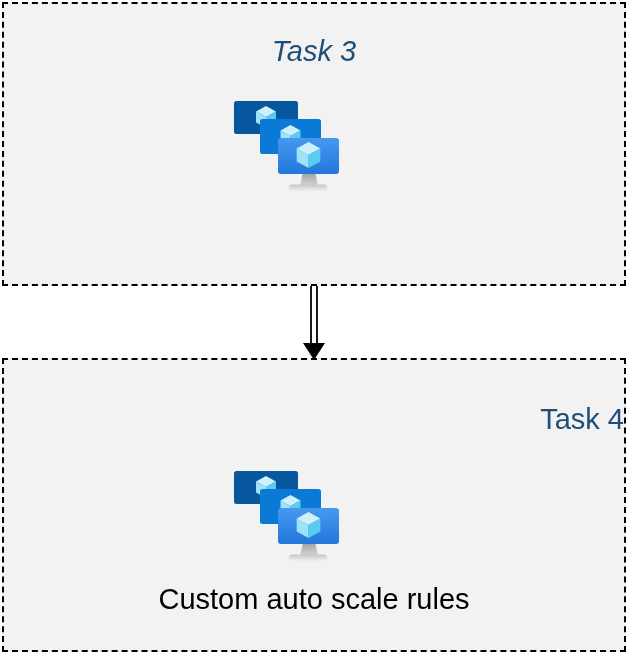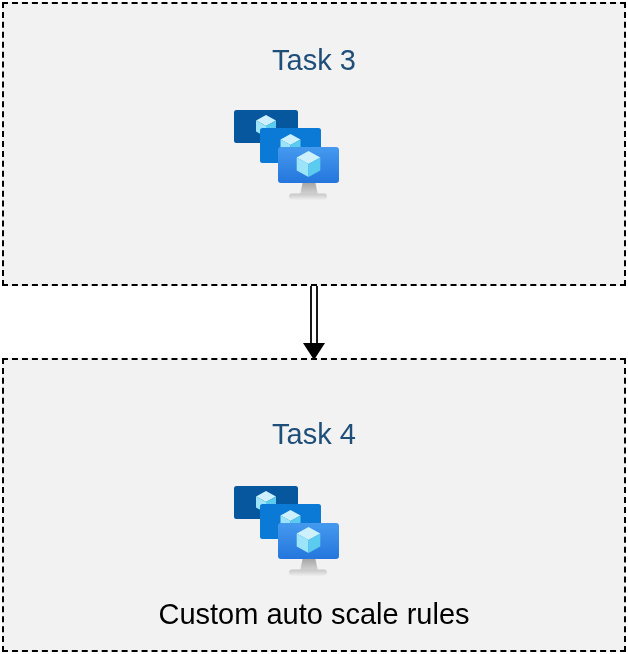--- a/index.html
+++ b/index.html
@@ -26,22 +26,22 @@
   }
   #box-top    { top: 2px;   height: 284px; }
   #box-bottom { top: 358px; height: 294px; }
 
   .task-title {
     font-size: 29px;
     line-height: 32px;
     color: #1f4e79;
     font-weight: 400;
   }
-  #box-top .task-title    { margin-top: 40px; }
-  #box-bottom .task-title { margin-top: 58px; }
+  #box-top .task-title    { margin-top: 31px; font-style: italic; }
+  #box-bottom .task-title { margin-top: 43px; text-align: right; }
 
   .icon-wrap {
     width: 106px;
     height: 92px;
     margin: 0 auto;
     transform: translateX(-27px);
   }
   #box-top .icon-wrap    { margin-top: 32px; }
   #box-bottom .icon-wrap { margin-top: 34px; }
 

